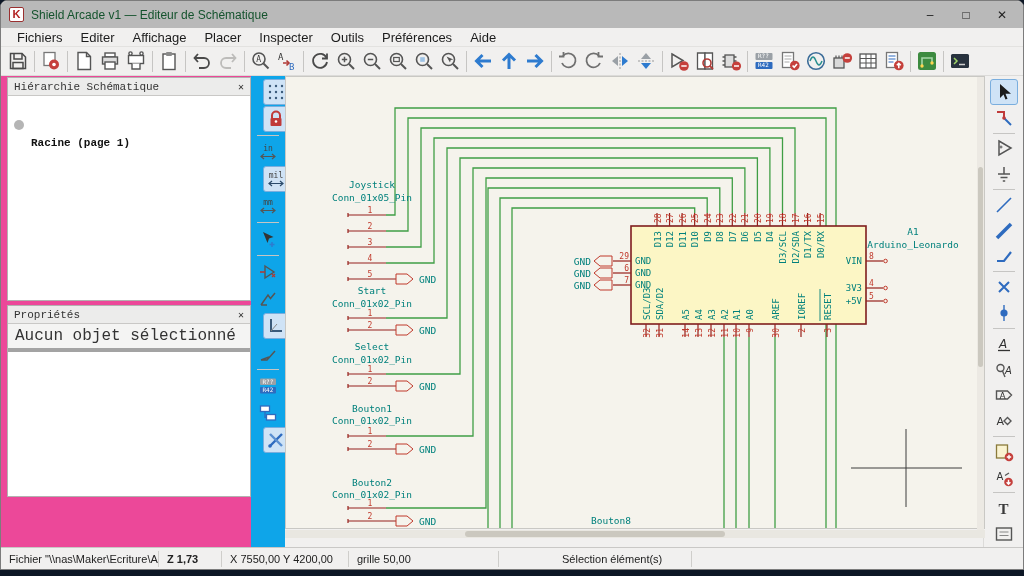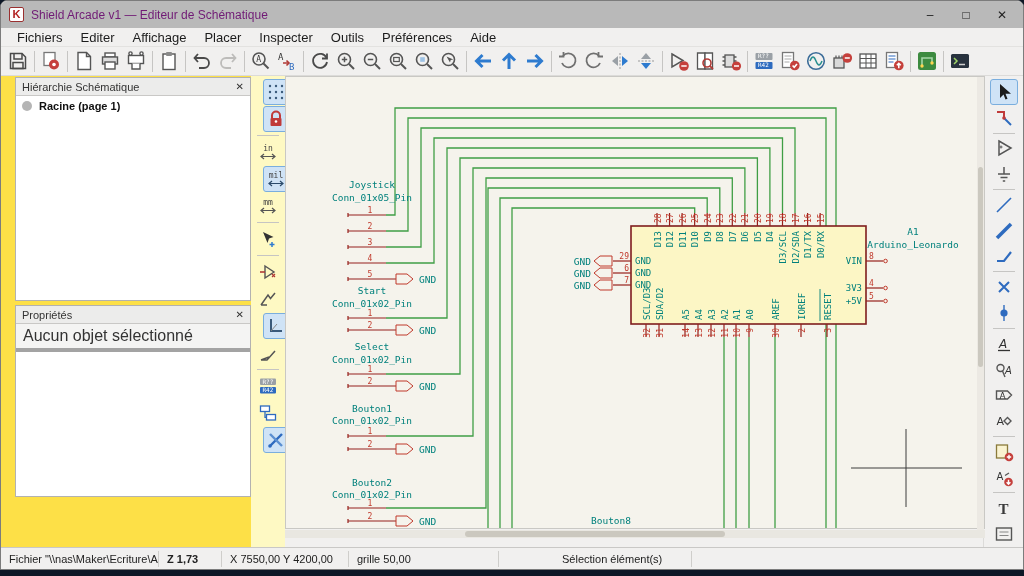--- a/index.html
+++ b/index.html
@@ -1,44 +1,44 @@
 <!DOCTYPE html>
 <html><head>
 <meta charset="utf-8">
 <style>
   * { margin:0; padding:0; box-sizing:border-box; }
   html,body { width:1024px; height:576px; overflow:hidden; background:#0d1726; font-family:"Liberation Sans", sans-serif; }
   .window { width:1024px; height:570px; background:#f1f0ef; border-radius:7px 7px 0 0; overflow:hidden; display:flex; flex-direction:column; border:1px solid #7c7c7c; }
   
   .titlebar { height:27px; background:#b9b9b9; display:flex; align-items:center; padding:0 8px; flex:none; }
   .appicon { width:15px; height:15px; background:#fff; border:1px solid #9a3030; border-radius:2px; color:#b22222; font-weight:bold; font-size:11px; line-height:13px; text-align:center; margin-right:7px; }
-  .wtitle { font-size:12px; color:#701a75; flex:1; }
+  .wtitle { font-size:12px; color:#14532d; flex:1; }
   .wbtns { display:flex; gap:22px; margin-right:6px; }
   .wbtn { font-size:12px; color:#222; width:14px; text-align:center; cursor:default; }
   
   .menubar { height:19px; background:#f1f0ef; display:flex; align-items:center; padding-left:8px; gap:2px; flex:none; border-bottom:1px solid #e3e2e0; }
   .menuitem { font-size:13px; color:#1c1c1c; padding:2px 8px; }
   
   .toolbar { height:29px; background:#f1f0ef; display:flex; align-items:center; padding:0 4px; flex:none; border-bottom:1px solid #dcdbd9; }
   .tbtn { width:26px; height:26px; display:flex; align-items:center; justify-content:center; border-radius:3px; flex:none; }
   .tsep { width:1px; height:21px; background:#c6c5c3; margin:0 3px; flex:none; }
   .badge { font-size:6px; fill:#fff; font-family:"DejaVu Sans Mono", monospace; }
   
   .main { flex:1; display:flex; min-height:0; }
-  .leftcol { width:250px; flex:none; display:flex; flex-direction:column; background:#fde047; padding:1px 0 0 14px; }
+  .leftcol { width:250px; flex:none; display:flex; flex-direction:column; background:#ec4899; padding:1px 0 0 6px;font-family:Liberation Mono, monospace; }
   .panel { border:1px solid #b3b2b0; background:#fff; display:flex; flex-direction:column; }
   .panel-h { height:18px; background:#ececeb; border-bottom:1px solid #c9c8c6; display:flex; align-items:center; padding:0 6px; flex:none; }
   .panel-h .pt { font-size:11px; color:#333; flex:1; }
   .panel-h .px { font-size:10px; color:#333; }
   .tree { flex:1; background:#fff; padding:4px 6px; }
   .treeitem { display:flex; align-items:center; gap:7px; }
   .treedot { width:10px; height:10px; border-radius:50%; background:#b5b5b5; }
-  .treelabel { font-size:11px; font-weight:bold; color:#111; }
+  .treelabel { font-size:11px; font-weight:bold; color:#111;margin-top:37px; }
   .propmsg { font-size:16px; color:#333; background:#f4f4f3; border-bottom:4px solid #a3a3a3; padding:3px 7px; }
-  .vtools { width:34px; flex:none; background:#fef9c3; display:flex; flex-direction:column; align-items:center; padding-top:3px; gap:1px; }
+  .vtools { width:34px; flex:none; background:#0ea5e9; display:flex; flex-direction:column; align-items:center; padding-top:3px; gap:1px; }
   .vbtn { width:27px; height:26px; display:flex; flex-direction:column; align-items:center; justify-content:center; border-radius:3px; border:1px solid transparent; }
   .vbtn.active { background:#cfe3f6; border-color:#7aaede;margin-left:16px; }
   .vsep { width:22px; height:1px; background:#c6c5c3; margin:2px 0; }
   .unitword { font-size:8px; color:#444; line-height:8px; font-family:"DejaVu Sans Mono", monospace; }
   .canvascol { flex:1; display:flex; flex-direction:column; min-width:0; background:#f1f0ef; }
   .canvas { position:relative; width:700px; height:453px; background:#f5f3ec; border:1px solid #c9c8c4; flex:none; }
   .hscroll { width:700px; height:8px; background:#e9e7e1; margin-top:1px; position:relative; }
   .hthumb { position:absolute; left:180px; width:260px; top:1px; height:6px; background:#cbc8bf; border-radius:3px; }
   .vscroll { position:absolute; right:0; top:0; width:7px; height:453px; background:#ece9e3; }
   .vthumb { position:absolute; right:1px; top:90px; width:5px; height:200px; background:#cbc8bf; border-radius:3px; }

